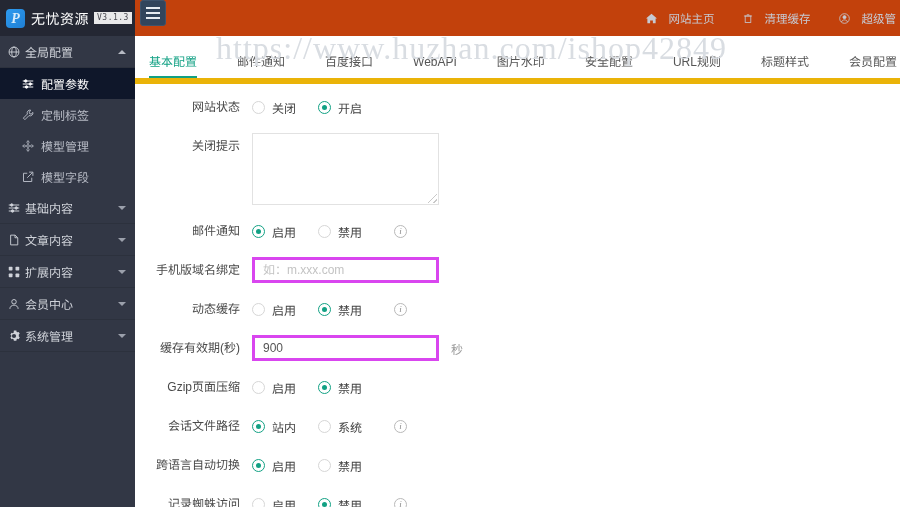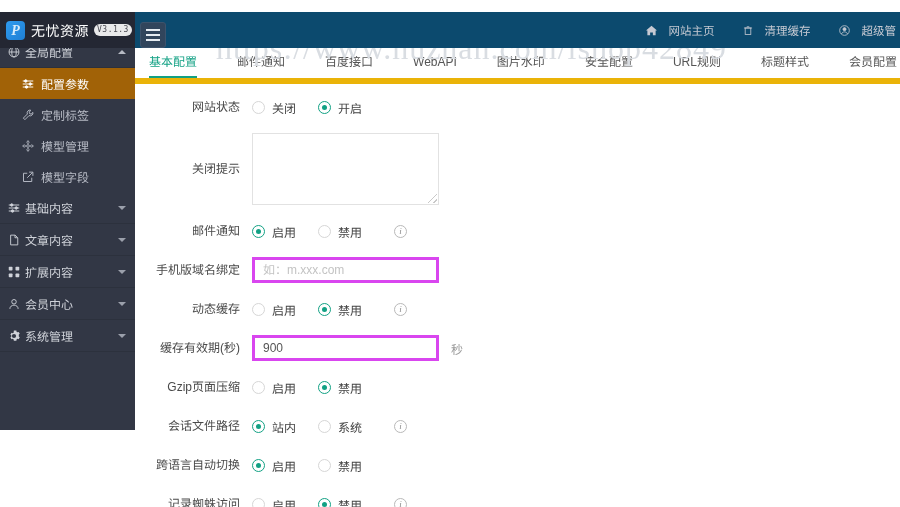--- a/index.html
+++ b/index.html
@@ -10,24 +10,24 @@
     overflow: hidden;
     background: #ffffff;
     font-family: "Liberation Sans", "DejaVu Sans", sans-serif;
     font-size: 12px;
     color: #333;
   }
   #app { position: relative; width: 900px; height: 507px; overflow: hidden; }
 
   
   .topbar {
-    position: absolute; top: 12px; left: 0;
+    position: absolute; top: 0; left: 0;
     width: 900px; height: 36px;
-    background: #0c4a6e;
-    display: flex; align-items: flex-end;
+    background: #c2410c;
+    display: flex; align-items: flex-start;
     z-index: 40;
   }
   .brand {
     width: 135px; height: 36px;
     display: flex; align-items: center;
     padding-left: 6px;
     background: #242733;
     flex: 0 0 135px;
   }
   .logo-mark {
@@ -46,21 +46,21 @@
   }
   .brand-name {
     color: #ffffff; font-size: 14px;
     margin-left: 6px; white-space: nowrap;
     letter-spacing: .5px;
   }
   .version-badge {
     margin-left: 5px;
     background: #e9e9ea; color: #4a4a52;
     font-size: 8px; line-height: 10px;
-    padding: 1px 3px; border-radius: 6px;
+    padding: 1px 3px; border-radius: 0;
     font-family: "DejaVu Sans Mono", monospace;
     letter-spacing: .5px;
   }
   .hamburger {
     width: 26px; height: 26px;
     margin-left: 5px;
     background: #31455c;
     border: 1px solid #3d536c;
     border-radius: 3px;
     display: flex; flex-direction: column;
@@ -75,21 +75,21 @@
     color: #c6c9d2; font-size: 11.5px;
     padding: 1px 14px; height: 52px; cursor: pointer;
     white-space: nowrap;
   }
   .topnav-item:last-child { padding-right: 4px; }
   .topnav-item svg { display: block; }
 
   
   .sidebar {
     position: absolute; top: 36px; left: 0;
-    width: 135px; height: 394px;
+    width: 135px; height: 471px;
     background: #323745;
     overflow: hidden;
     z-index: 30;
   }
   .side-group-head {
     height: 32px; display: flex; align-items: center;
     padding: 0 9px 0 8px;
     color: #cfd2d9; font-size: 12px; cursor: pointer;
     border-bottom: 1px solid #2c313d;
   }
@@ -98,21 +98,21 @@
   .chev { margin-left: auto; width: 0; height: 0; }
   .chev-down { border-left: 4px solid transparent; border-right: 4px solid transparent; border-top: 4px solid #9ba0ab; }
   .chev-up { border-left: 4px solid transparent; border-right: 4px solid transparent; border-bottom: 4px solid #b7bbc4; }
 
   .side-sub {
     height: 31px; display: flex; align-items: center;
     padding-left: 22px; color: #b6bac4; font-size: 12px; cursor: pointer;
   }
   .side-sub .sicon { width: 15px; flex: 0 0 15px; display: flex; align-items: center; }
   .side-sub .slabel { margin-left: 4px; white-space: nowrap; }
-  .side-sub.active { background: #a16207; color: #ffffff; align-items: center; }
+  .side-sub.active { background: #0f172a; color: #ffffff; align-items: center; }
   .side-sub.active .sicon { color: #ffffff; }
 
   
   .content {
     position: absolute; top: 36px; left: 135px;
     width: 765px; height: 471px;
     background: #ffffff; overflow: hidden;
   }
   .tabbar {
     position: relative;
@@ -124,21 +124,21 @@
   .tab {
     font-size: 12px; color: #555;
     padding: 0 0 7px 0; margin-right: 40px;
     cursor: pointer; white-space: nowrap;
     border-bottom: 2px solid transparent;
     position: relative; z-index: 2;
   }
   .tab.active { color: #12a184; border-bottom-color: #12a184; }
 
   .form { padding-top: 10px; }
-  .form-row { display: flex; align-items: center; margin-bottom: 13px; }
+  .form-row { display: flex; align-items: flex-start; margin-bottom: 13px; }
   .form-row .lbl {
     width: 117px; flex: 0 0 117px;
     text-align: right; padding-right: 12px;
     font-size: 12px; color: #4a4a4a; line-height: 26px;
     white-space: nowrap;
   }
   .ctrl { display: flex; align-items: center; }
 
   .radio-opt { display: flex; align-items: center; margin-right: 22px; cursor: pointer; height: 26px; }
   .radio {

